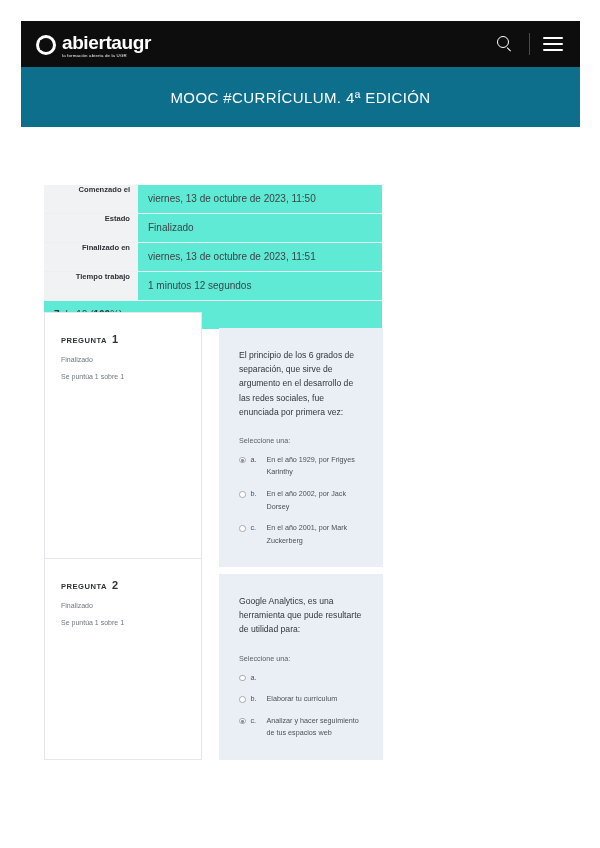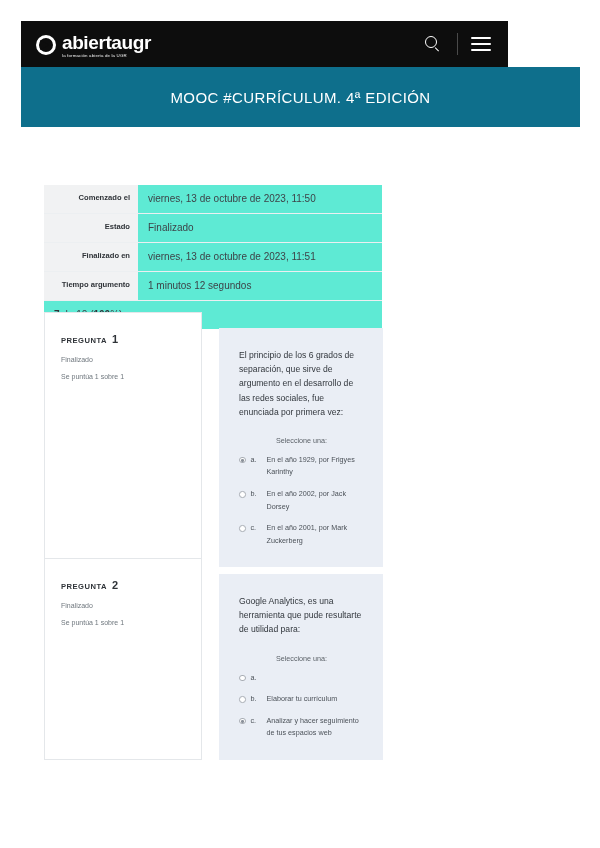--- a/index.html
+++ b/index.html
@@ -20,21 +20,21 @@
     width: 600px;
     height: 848px;
     background: #ffffff;
   }
 
   
   .topbar {
     position: absolute;
     left: 21px;
     top: 21px;
-    width: 487px;
+    width: 559px;
     height: 46px;
     background: #0d0d0d;
     display: flex;
     align-items: center;
     justify-content: space-between;
     box-sizing: border-box;
     padding: 0 17px 0 14px;
   }
 
   .logo {
@@ -181,21 +181,21 @@
   }
   .srow:last-child { border-bottom: none; }
   .scell-label {
     width: 94px;
     flex: 0 0 94px;
     background: #f1f2f3;
     font-size: 7.6px;
     font-weight: bold;
     color: #2f3338;
     text-align: right;
-    padding: 8px 8px 8px 4px;
+    padding: 0 8px 8px 4px;
     box-sizing: border-box;
     line-height: 1.2;
   }
   .scell-value {
     flex: 1;
     background: #5eead4;
     font-size: 10px;
     color: #3d4348;
     padding: 8px 0 8px 10px;
     box-sizing: border-box;
@@ -251,21 +251,20 @@
   .qtext {
     font-size: 8.6px;
     line-height: 1.65;
     color: #32373d;
     margin-bottom: 17px;
   }
   .select-one {
     font-size: 7.2px;
     color: #595f66;
     margin-bottom: 9px;
-    text-align: center;
   }
   .opt {
     display: flex;
     align-items: flex-start;
     gap: 5px;
     margin-bottom: 9px;
     font-size: 7.2px;
     line-height: 1.75;
     color: #4b5158;
   }
@@ -340,21 +339,21 @@
     </div>
     <div class="srow">
       <div class="scell-label">Estado</div>
       <div class="scell-value">Finalizado</div>
     </div>
     <div class="srow">
       <div class="scell-label">Finalizado en</div>
       <div class="scell-value">viernes, 13 de octubre de 2023, 11:51</div>
     </div>
     <div class="srow">
-      <div class="scell-label">Tiempo argumento</div>
+      <div class="scell-label">Tiempo trabajo</div>
       <div class="scell-value">1 minutos 12 segundos</div>
     </div>
     <div class="srow">
       <div class="scell-value"><b>7</b><span> de 10 (</span><b>100</b><span>%)</span></div>
     </div>
   </div>
 
   <div class="qblock" style="left:44px; top:312px;">
     <div class="qcard">
       <div class="qcard-title">

